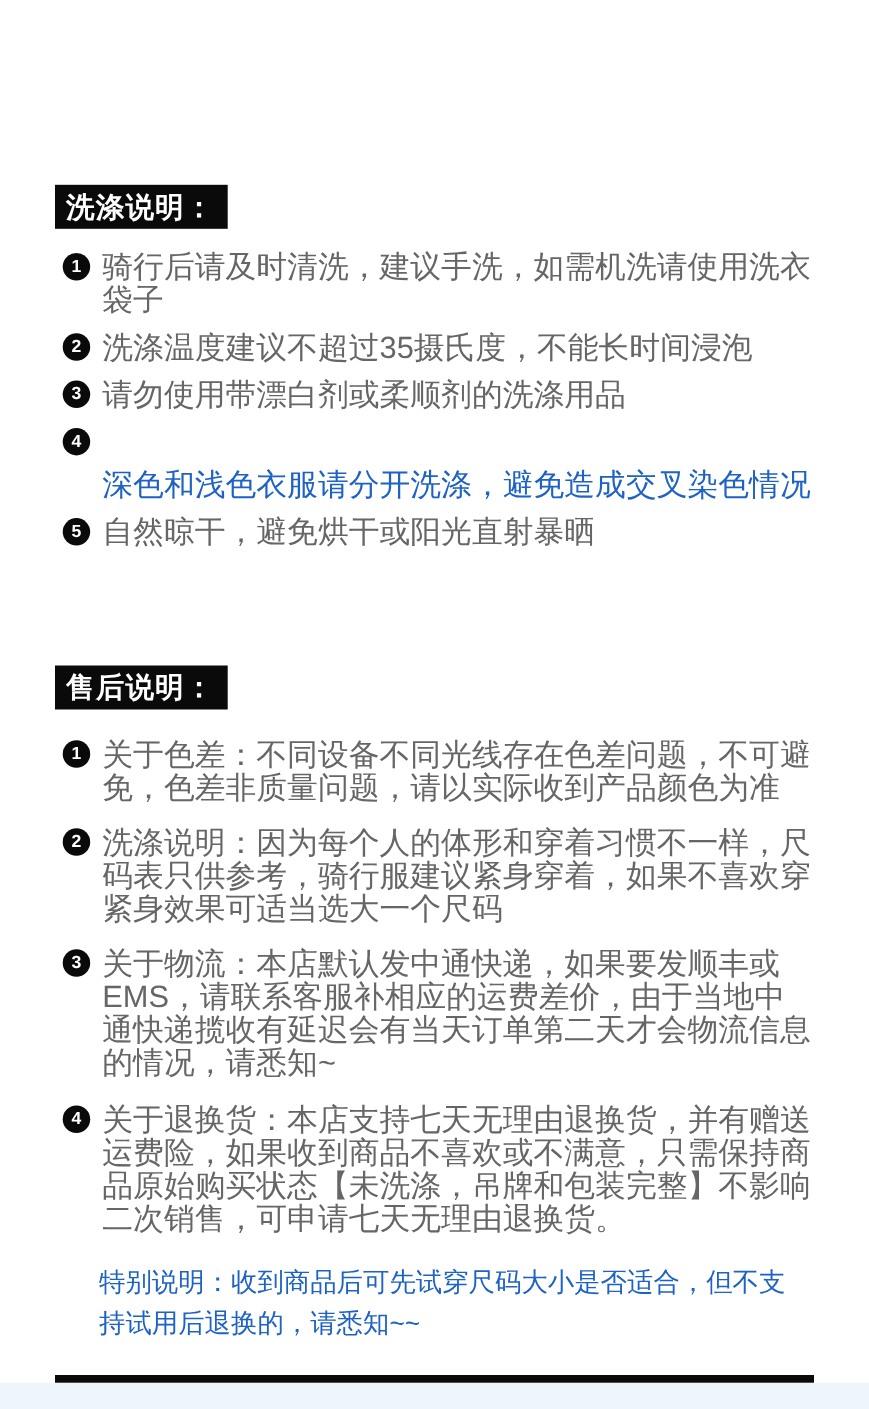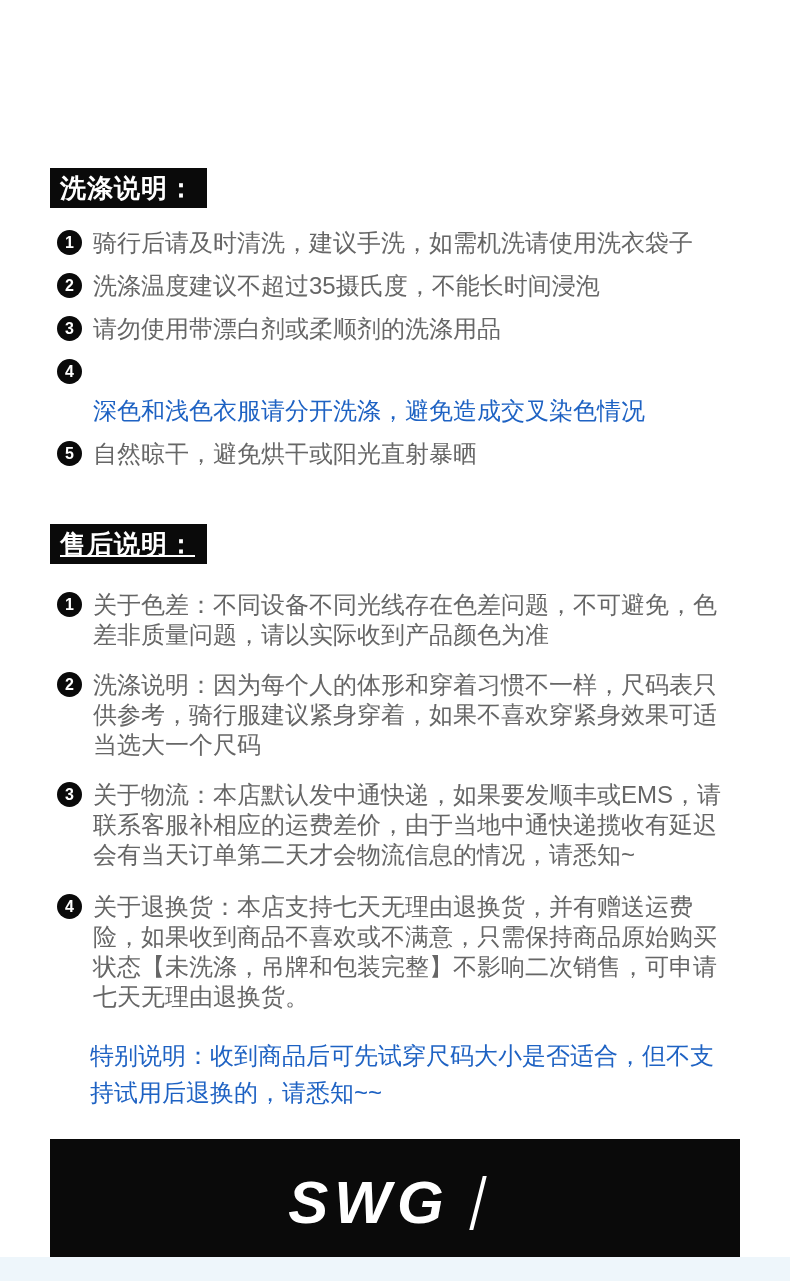--- a/index.html
+++ b/index.html
@@ -18,21 +18,21 @@
     color:#ffffff;
     font-size:26px;
     font-weight:bold;
     line-height:40px;
     height:40px;
     padding:0 12px 0 10px;
     letter-spacing:1px;
     box-sizing:border-box;
   }
   .sec{display:block;}
-  .sec-after .sec-title{margin-top:42px;text-decoration:underline;}
+  .sec-after .sec-title{margin-top:93px;}
   .items{margin-top:20px;}
   .sec-after .items{margin-top:26px;}
   .item{
     display:flex;
     align-items:flex-start;
     padding-left:7px;
   }
   .sec-wash .item{margin-bottom:13px;}
   .sec-after .item{margin-bottom:20px;}
   .sec-after .item:nth-child(3){margin-bottom:22px;}
@@ -43,21 +43,21 @@
     margin-right:11px;
     background:#0a0a0a;
     color:#fff;
     border-radius:50%;
     font-size:16px;
     font-weight:bold;
     line-height:25px;
     text-align:center;
   }
   .txt{
-    font-size:24px;
+    font-size:28px;
     line-height:30px;
     color:#666666;
     max-width:645px;
   }
   .txt.blue{color:#1e62c3;margin-top:39px;}
   .special-note{
     margin:25px 0 0 40px;
     max-width:645px;
     font-size:24px;
     line-height:37px;

